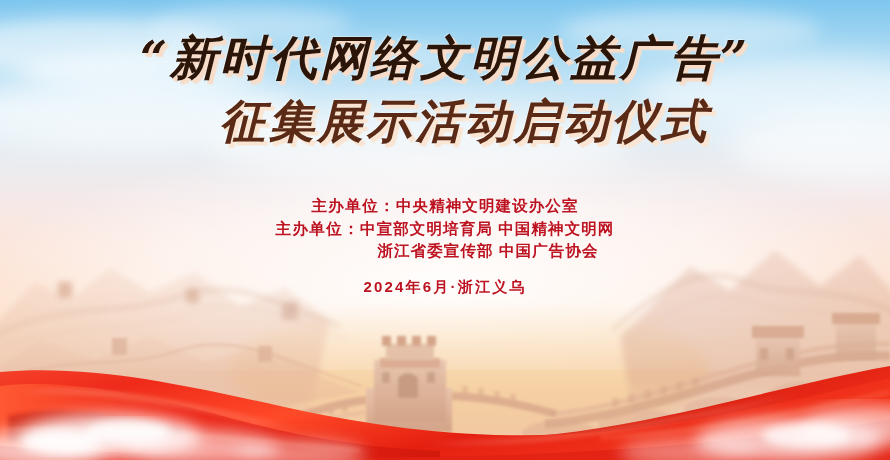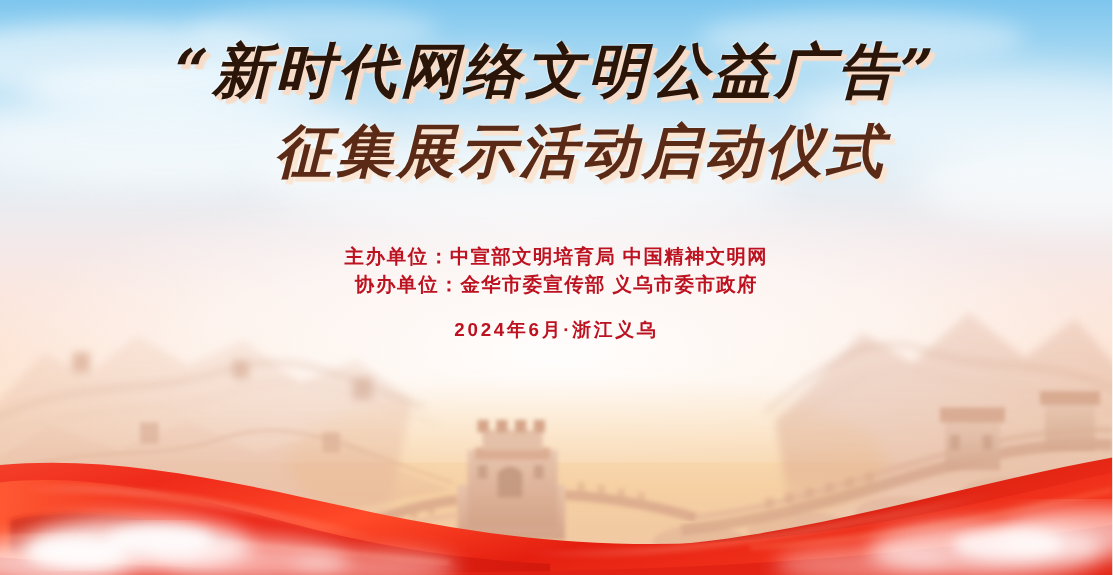--- a/index.html
+++ b/index.html
@@ -271,29 +271,32 @@
     <rect x="0" y="300" width="890" height="160" fill="url(#gWarm)" opacity=".5"></rect>
   </svg>
 
   <div id="title-block">
     <div class="title-line" id="title-line-1">“新时代网络文明公益广告”</div>
     <div class="title-line" id="title-line-2">征集展示活动启动仪式</div>
   </div>
 
   <div id="credits">
 
+    <div class="credit-row">
+      <span class="lbl">主办单位：</span><span>中央精神文明建设办公室</span>
+    </div>
 
     <div class="credit-row">
       <span class="lbl">主办单位：</span><span>中宣部文明培育局 中国精神文明网</span>
     </div>
 
-
     <div class="credit-row">
-      <span class="lbl">协办单位：</span><span>金华市委宣传部 义乌市委市政府</span>
+      <span class="ind"></span><span>浙江省委宣传部 中国广告协会</span>
     </div>
+
 
     <span id="event-date">2024年6月·浙江义乌</span>
   </div>
 
   <svg id="ribbon" viewBox="0 0 890 140" preserveAspectRatio="none">
     <defs>
       <linearGradient id="rb1" x1="0" y1="0" x2="1" y2="0.4">
         <stop offset="0%" stop-color="#f4402a"></stop>
         <stop offset="18%" stop-color="#ef2a1a"></stop>
         <stop offset="45%" stop-color="#ff4a28"></stop>

